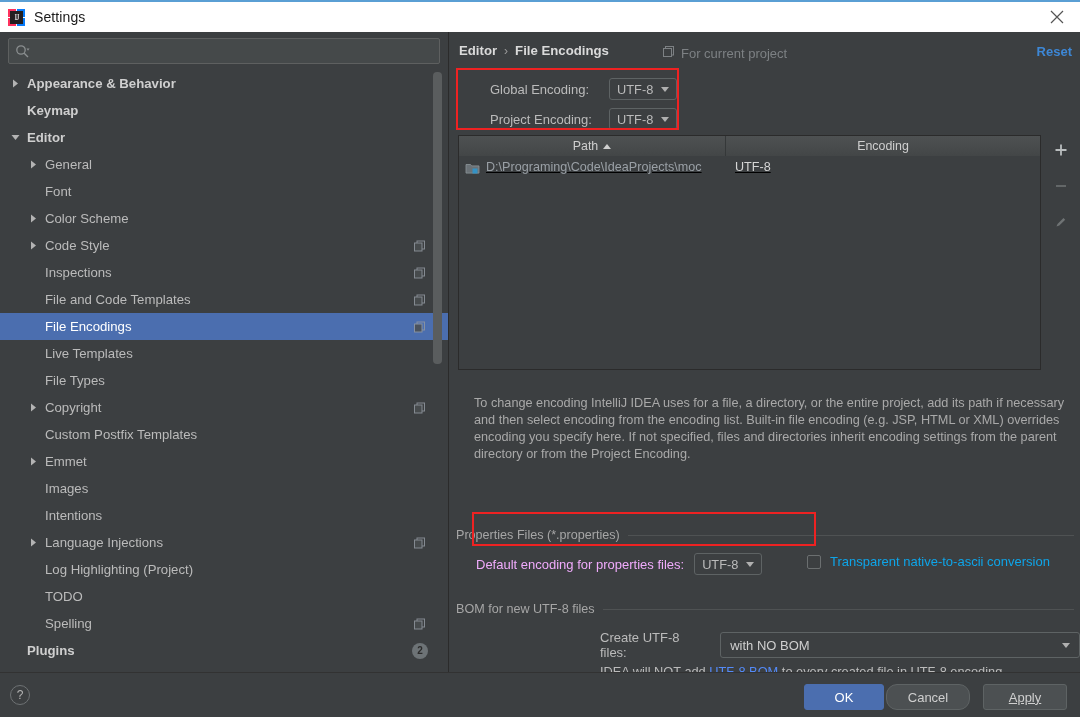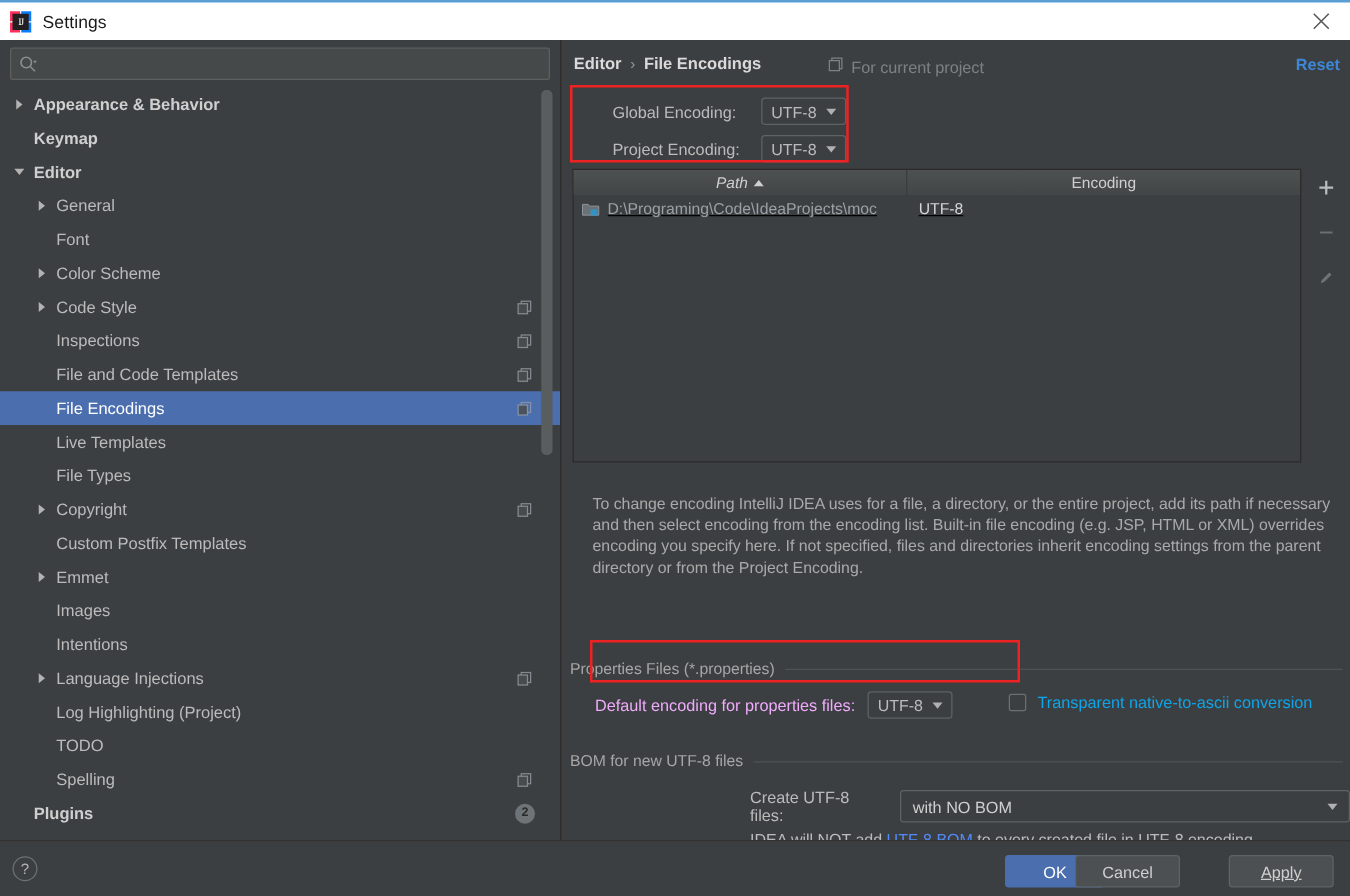--- a/index.html
+++ b/index.html
@@ -137,21 +137,21 @@
     position: absolute; left: 8px; top: 103px; width: 583px; height: 235px;
     border: 1px solid #2b2b2b; background: #3c3f41;
   }
   .thead { display: flex; height: 20px; background: #4a4d4e; }
   .th {
     font-size: 12.4px; color: #cfcfcf; display: flex; align-items: center;
     justify-content: center; gap: 5px;
     background: linear-gradient(#4e5152, #434647);
     border-right: 1px solid #353839;
   }
-  .th.path { width: 267px; font-style: italic; }
+  .th.path { width: 267px; }
   .th.enc { flex: 1; border-right: none; }
   .sort-arrow { width:0; height:0; border-left:4px solid transparent;
                 border-right:4px solid transparent; border-bottom:5px solid #cfcfcf; }
   .trow { display: flex; align-items: center; height: 22px; padding-left: 6px; gap: 6px; text-decoration: underline; }
   .folder-icon { width: 15px; height: 13px; flex: none; }
   .trow .path-txt {
     font-size: 12.6px; color: #9aa0a6; width: 243px;
     overflow: hidden; white-space: nowrap;
   }
   .trow .enc-txt { font-size: 12.6px; color: #d6d6d6; }
@@ -219,21 +219,21 @@
     font-size: 12px; display: flex; align-items: center; justify-content: center;
   }
   .btn {
     position: absolute; top: 11px; height: 26px;
     display: flex; align-items: center; justify-content: center;
     font-size: 13px; border-radius: 3px; border: 1px solid #5e6364;
     background: #4c5052; color: #cfcfcf;
   }
   .btn.primary { background: #4b6eaf; border-color: #4b6eaf; color: #ffffff; }
   #btn-ok { left: 804px; width: 80px; }
-  #btn-cancel { left: 860px; width: 84px; }
+  #btn-cancel { left: 886px; width: 84px; border-radius: 11px; }
   #btn-apply { left: 983px; width: 84px; }
   .btn u { text-decoration: underline; }
 </style>
 </head>
 <body>
 
 <div class="titlebar">
   <div class="title-icon">
     <div class="q1"></div>
       <div class="q2"></div>

